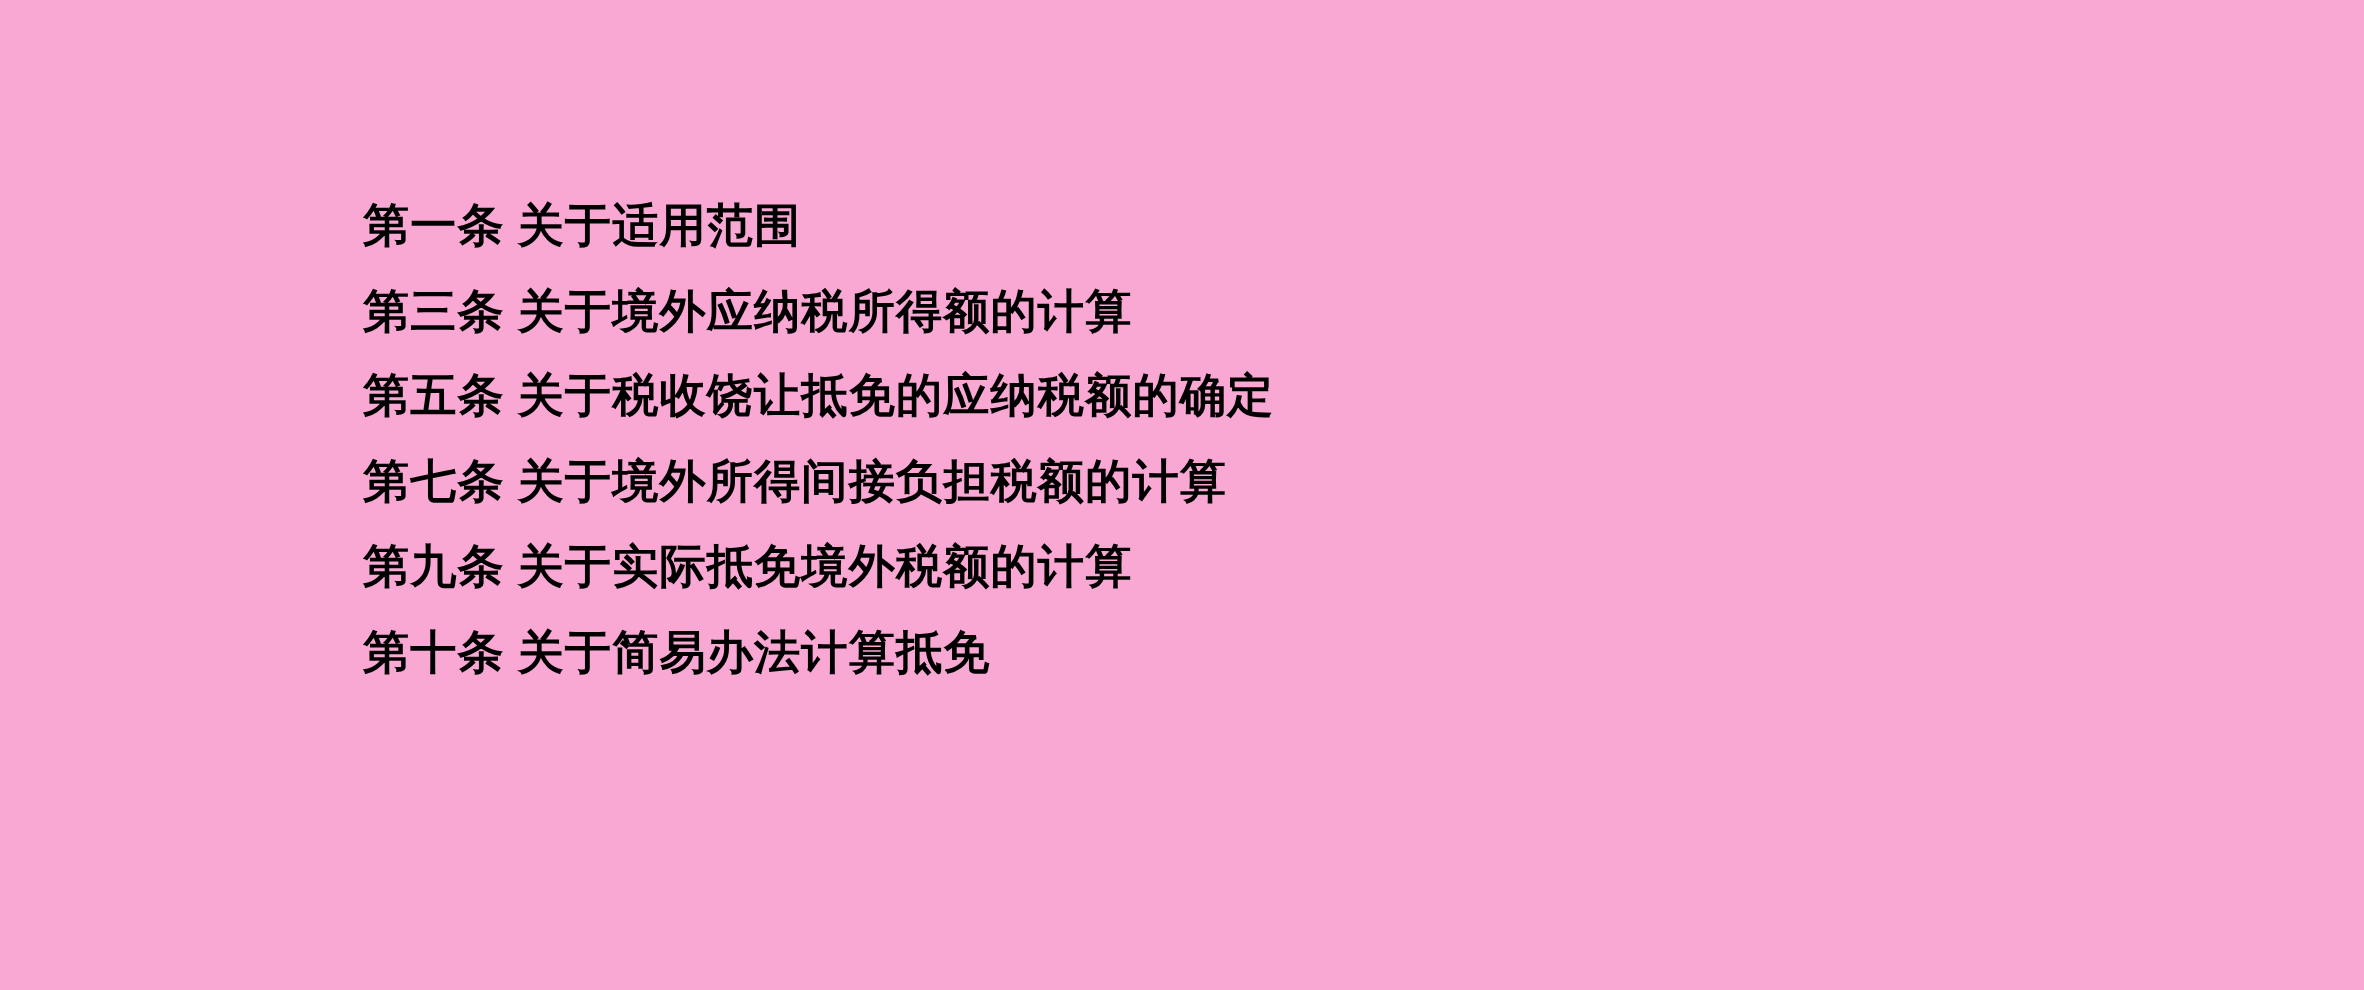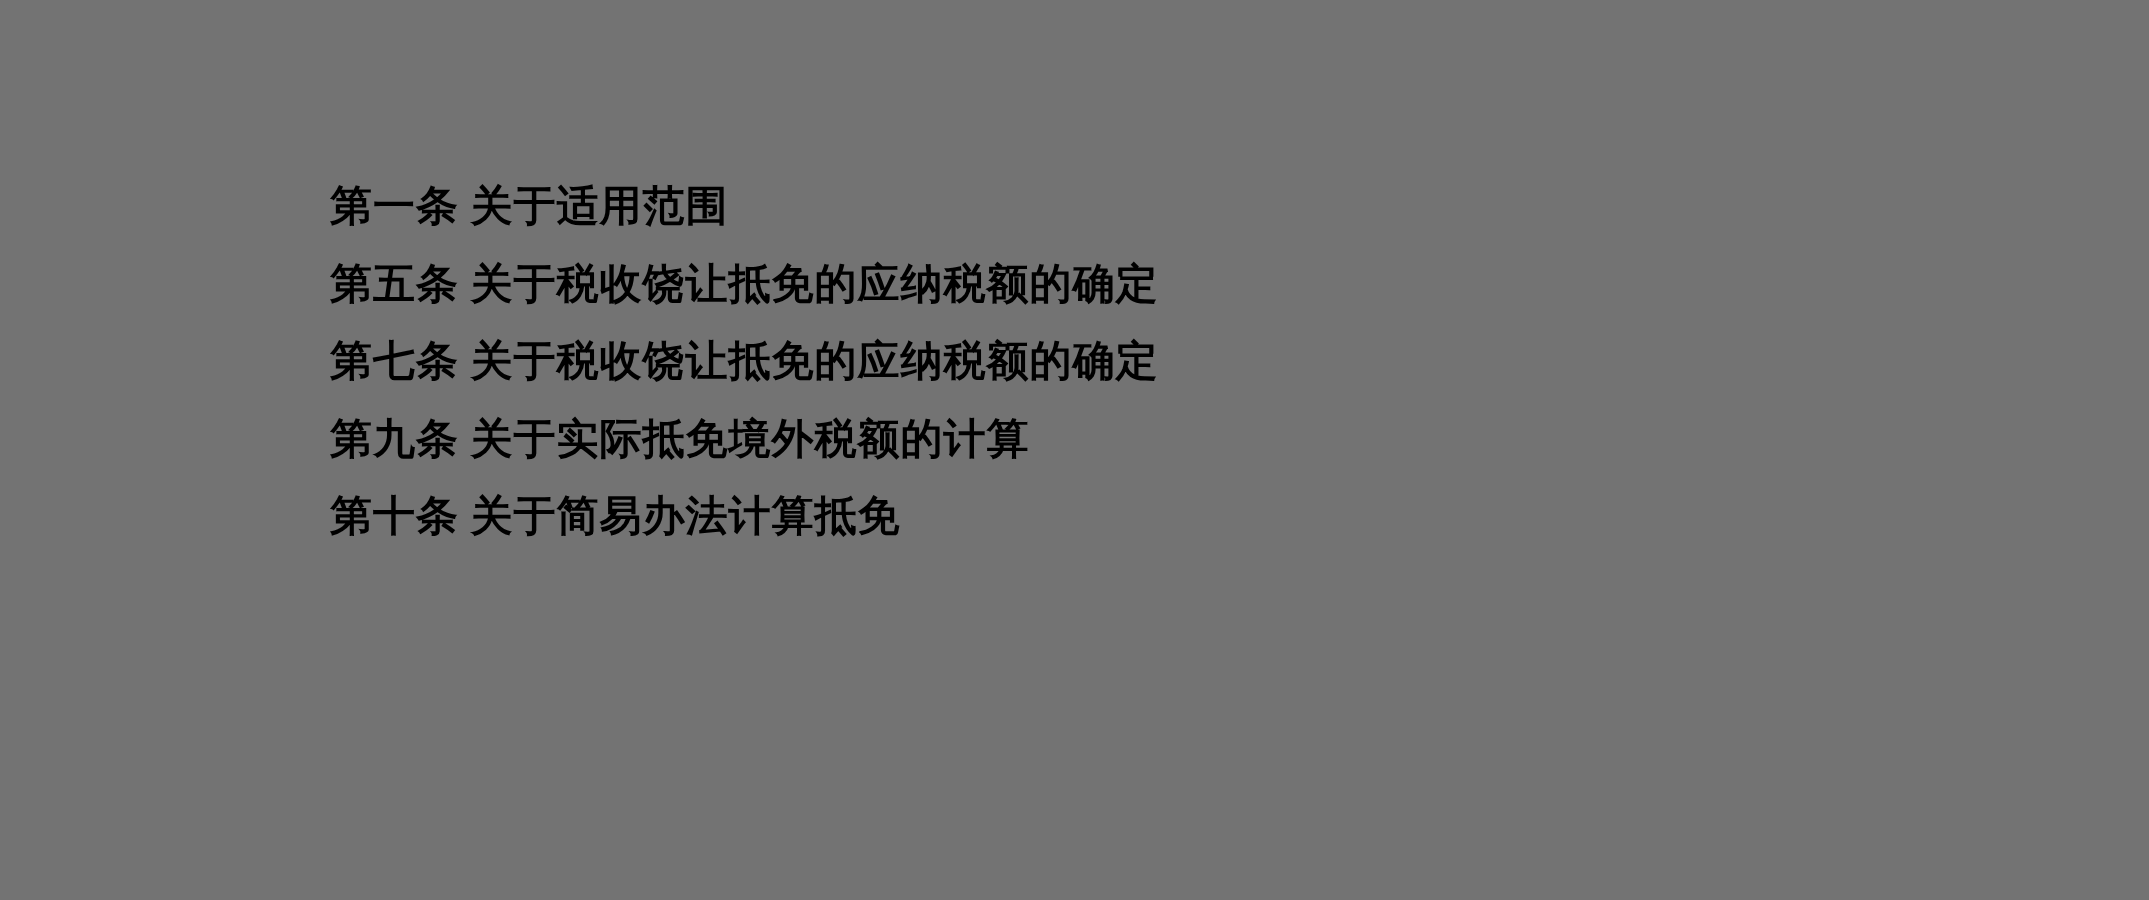--- a/index.html
+++ b/index.html
@@ -4,21 +4,21 @@
 <style>
   html, body {
     margin: 0;
     padding: 0;
     background: #ffffff;
   }
   .page {
     position: relative;
     width: 2149px;
     height: 900px;
-    background: #737373;
+    background: #f9a8d4;
     overflow: hidden;
     font-family: "Liberation Serif", "DejaVu Serif", serif;
   }
   .toc {
     position: absolute;
     left: 330px;
     top: 168px;
   }
   .toc-line {
     display: block;
@@ -30,18 +30,19 @@
     color: #000000;
     letter-spacing: 1px;
   }
 </style>
 </head>
 <body>
 
 <div class="page">
   <div class="toc">
     <div class="toc-line">第一条 关于适用范围</div>
+    <div class="toc-line">第三条 关于境外应纳税所得额的计算</div>
     <div class="toc-line">第五条 关于税收饶让抵免的应纳税额的确定</div>
-    <div class="toc-line">第七条 关于税收饶让抵免的应纳税额的确定</div>
+    <div class="toc-line">第七条 关于境外所得间接负担税额的计算</div>
     <div class="toc-line">第九条 关于实际抵免境外税额的计算</div>
     <div class="toc-line">第十条 关于简易办法计算抵免</div>
   </div>
 </div>
 
 </body></html>

